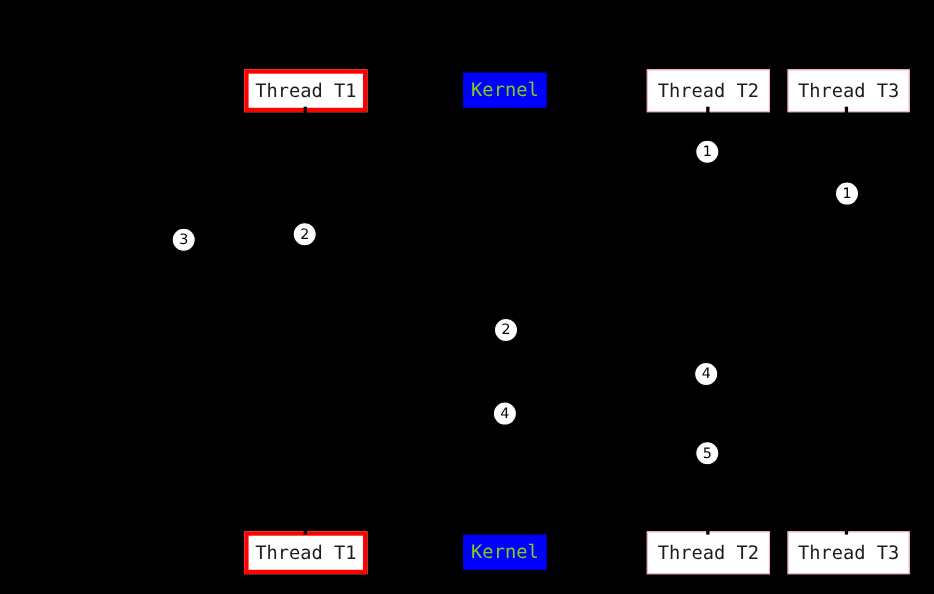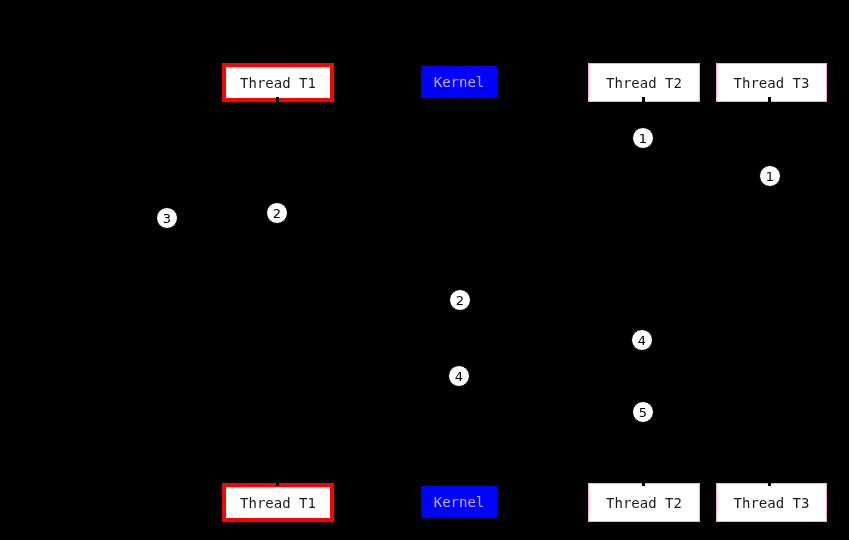--- a/index.html
+++ b/index.html
@@ -9,27 +9,27 @@
     background:#000000;
     overflow:hidden;
     font-family:"DejaVu Sans Mono",monospace;
   }
   .box{
     position:absolute;
     box-sizing:border-box;
     background:#ffffff;
     display:flex;align-items:center;justify-content:center;
     font-family:"DejaVu Sans Mono",monospace;
-    font-size:14px;
+    font-size:17px;
     color:#1c1c1c;
     white-space:nowrap;
   }
   .box.red{border:4px solid #ff0000;}
   .box.blue{border:1px solid #f9a8d4;}
-  .box.kernel{background:#0000ff;color:#c4b5fd;border:none;}
+  .box.kernel{background:#0000ff;color:#84cc16;border:none;}
 
   
   .b-t1-top{left:222px;top:63px;width:112px;height:39px;}
   .b-kernel-top{left:421px;top:66px;width:76px;height:32px;}
   .b-t2-top{left:588px;top:63px;width:112px;height:39px;}
   .b-t3-top{left:716px;top:63px;width:111px;height:39px;}
   
   .b-t1-bot{left:222px;top:483px;width:112px;height:39px;}
   .b-kernel-bot{left:421px;top:486px;width:76px;height:32px;}
   .b-t2-bot{left:588px;top:483px;width:112px;height:39px;}

